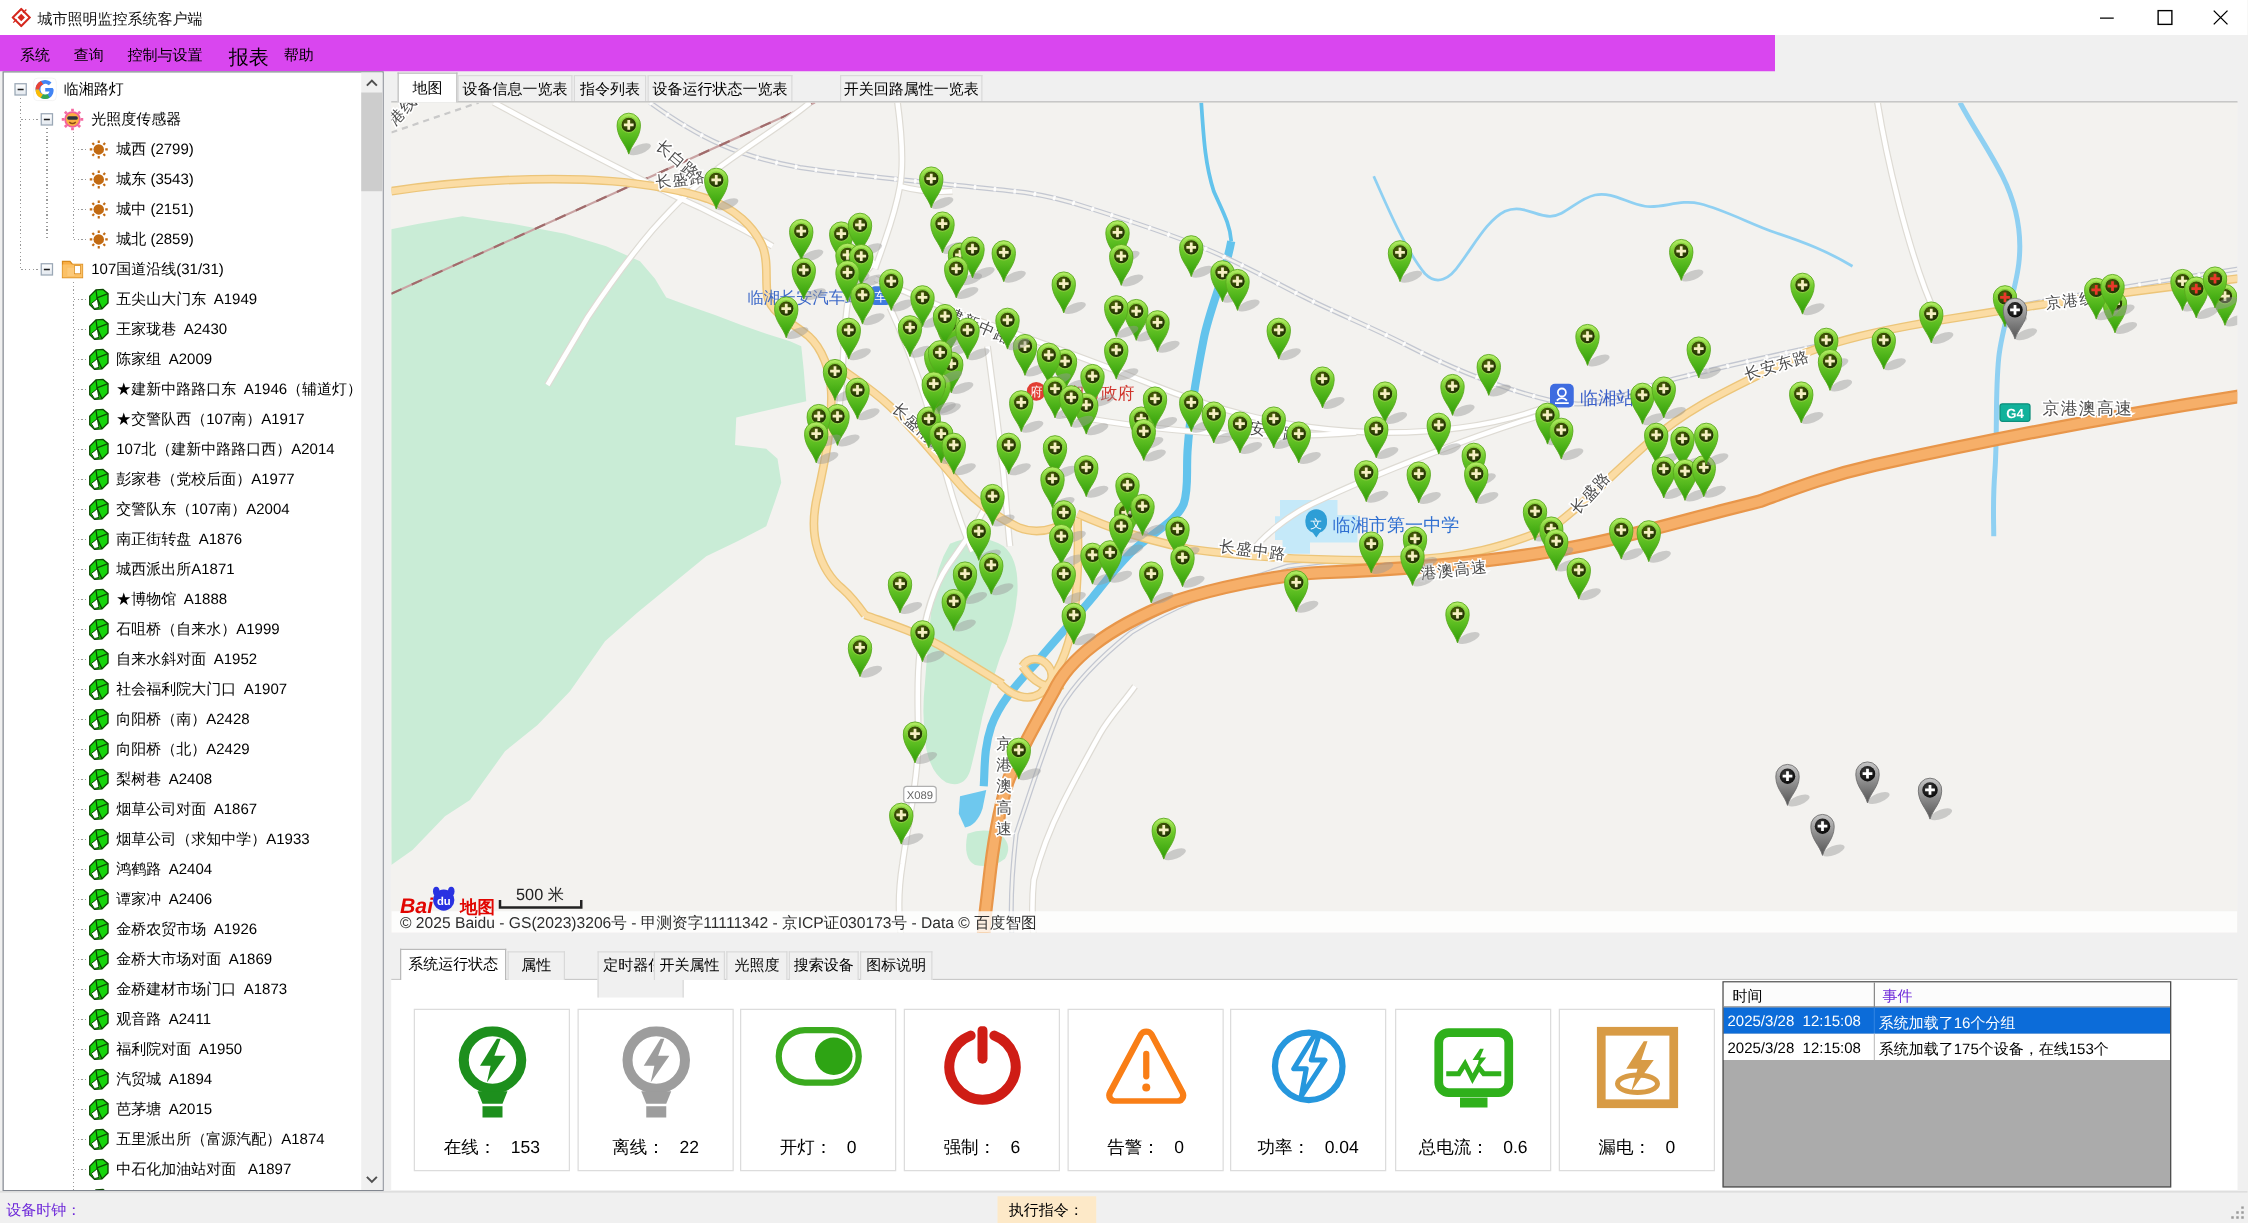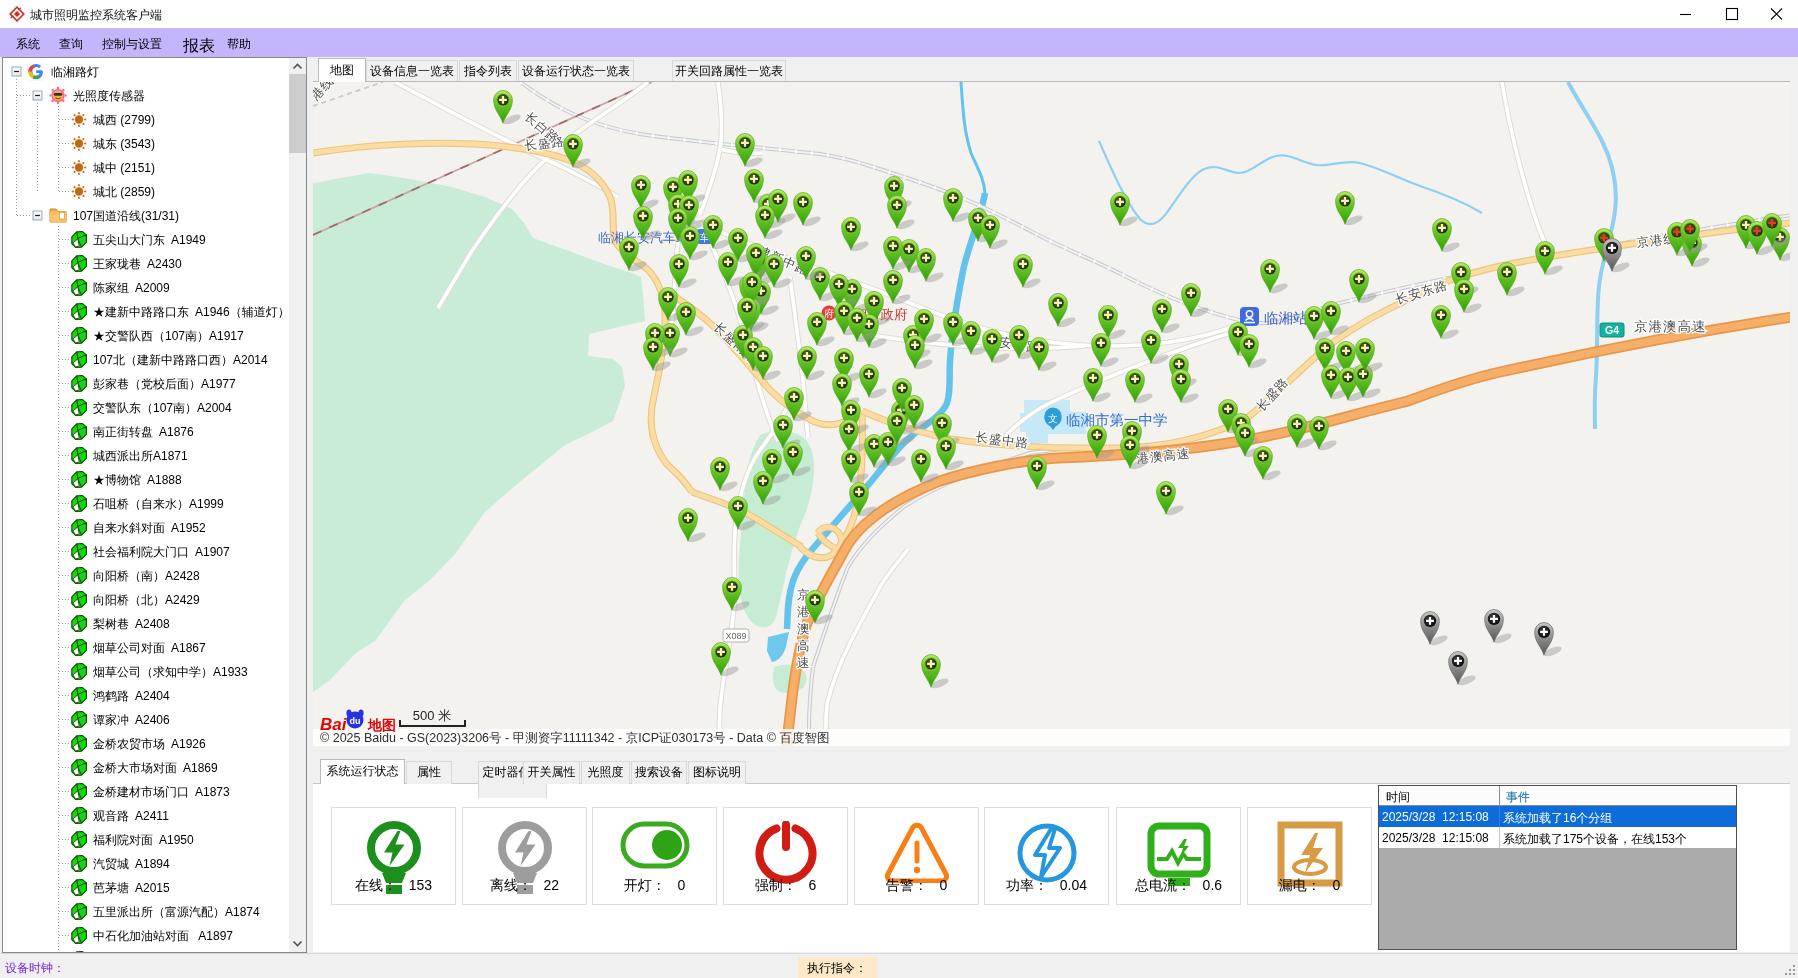--- a/index.html
+++ b/index.html
@@ -1,38 +1,38 @@
 <!DOCTYPE html>
 <html><head><meta charset="utf-8"><title>城市照明监控系统客户端</title>
 <style>
 *{margin:0;padding:0;box-sizing:border-box}
 html,body{width:1798px;height:978px;overflow:hidden;background:#f0f0f0;font-family:"Liberation Sans",sans-serif;-webkit-font-smoothing:antialiased}
 .abs{position:absolute}
 .tab{position:absolute;font-size:12px;color:#000;text-align:center;line-height:21px;background:#f0f0f0;border:1px solid #d9d9d9;border-bottom:none}
 .tabactive{background:#fff;border:1px solid #b9b9b9;border-bottom:none;line-height:23px;z-index:3}
-.card{position:absolute;width:125px;height:98px;background:#fff;border:1px solid #dcdcdc;top:807px;text-align:center}
+.card{position:absolute;width:125px;height:130px;background:#fff;border:1px solid #dcdcdc;top:807px;text-align:center}
 .card .lbl{position:absolute;bottom:9px;width:100%;font-size:14px;color:#000}
 </style></head>
 <body>
 <div class="abs" style="left:0;top:0;width:1798px;height:28px;background:#fff">
 <svg class="abs" style="left:9px;top:6px" width="16" height="16" viewBox="0 0 16 16">
  <g fill="none" stroke="#d5281e" stroke-width="1.6">
   <rect x="3.2" y="3.2" width="9.6" height="9.6" transform="rotate(45 8 8)"></rect>
   <rect x="5.9" y="5.9" width="4.2" height="4.2" transform="rotate(45 8 8)" fill="#d5281e" stroke="none"></rect>
   <path d="M4.2,9.5 L1.6,12.1 M9.5,4.2 L12.1,1.6" stroke-width="1.1"></path>
  </g>
     </svg>
 <span class="abs" style="left:30px;top:7px;font-size:12px;color:#111">城市照明监控系统客户端</span>
 <svg class="abs" style="left:1670px;top:0" width="128" height="28" viewBox="0 0 128 28" fill="none" stroke="#000" stroke-width="1.1">
  <path d="M10,14.5 h11"></path>
  <rect x="56.5" y="8.5" width="11" height="11"></rect>
  <path d="M101,8.5 l11,11 M112,8.5 l-11,11"></path>
 </svg>
 </div>
-<div class="abs" style="left:0;top:28px;width:1798px;height:29px;background:#c4b5fd">
+<div class="abs" style="left:0;top:28px;width:1420px;height:29px;background:#d946ef">
 <span class="abs" style="left:16px;top:8px;font-size:12px;color:#000">系统</span>
 <span class="abs" style="left:59px;top:8px;font-size:12px;color:#000">查询</span>
 <span class="abs" style="left:102px;top:8px;font-size:12px;color:#000">控制与设置</span>
 <span class="abs" style="left:183px;top:8px;font-size:16px;color:#000">报表</span>
 <span class="abs" style="left:227px;top:8px;font-size:12px;color:#000">帮助</span>
 </div>
 <div class="abs" style="left:2px;top:57px;width:305px;height:896px;background:#fff;border:1px solid #828790"></div>
 <svg class="abs" style="left:3px;top:58px" width="286" height="894" viewBox="0 0 286 894" font-family="'Liberation Sans',sans-serif">
     <defs>
 <linearGradient id="expg" x1="0" y1="0" x2="0" y2="1">
@@ -574,21 +574,21 @@
 <path d="M38,18 l-6,9 h5 l-2,8 8,-10 h-5 l3,-7 Z" fill="#2fb01b"></path>
       </svg></div><div class="lbl">总电流：&nbsp;&nbsp;&nbsp;0.6</div></div>
 <div class="card" style="left:1247px"><div style="margin-top:13px;display:inline-block"><svg width="66" height="66" viewBox="0 0 66 66">
         <rect x="4" y="4" width="58" height="58" fill="none" stroke="#d89b45" stroke-width="7"></rect>
 <ellipse cx="33" cy="46" rx="16" ry="7" fill="none" stroke="#d89b45" stroke-width="4"></ellipse>
 <path d="M38,12 L24,34 h9 L28,52 L46,27 h-10 L41,12 Z" fill="#d89b45"></path>
       </svg></div><div class="lbl">漏电：&nbsp;&nbsp;&nbsp;0</div></div>
 <div class="abs" style="left:1378px;top:785px;width:359px;height:165px;background:#ababab;border:1px solid #4f4f4f;font-size:12px">
 <div class="abs" style="left:0;top:0;width:100%;height:20px;background:#fcfcfc;border-bottom:1px solid #8a8a8a">
  <span class="abs" style="left:7px;top:3px;color:#000">时间</span>
-      <span class="abs" style="left:127px;top:3px;color:#0369a1">事件</span>
+      <span class="abs" style="left:127px;top:3px;color:#6d28d9">事件</span>
  <div class="abs" style="left:120px;top:0;width:1px;height:20px;background:#8a8a8a"></div>
     </div>
 <div class="abs" style="left:0;top:20px;width:100%;height:21px;background:#0c6cd9;color:#fff">
  <span class="abs" style="left:3px;top:4px">2025/3/28&nbsp;&nbsp;12:15:08</span>
       <span class="abs" style="left:124px;top:4px">系统加载了16个分组</span>
  <div class="abs" style="left:120px;top:0;width:1px;height:21px;background:#2a7fe0"></div>
     </div>
 <div class="abs" style="left:0;top:41px;width:100%;height:21px;background:#fff;color:#000">
  <span class="abs" style="left:3px;top:4px">2025/3/28&nbsp;&nbsp;12:15:08</span>
       <span class="abs" style="left:124px;top:4px">系统加载了175个设备，在线153个</span>

